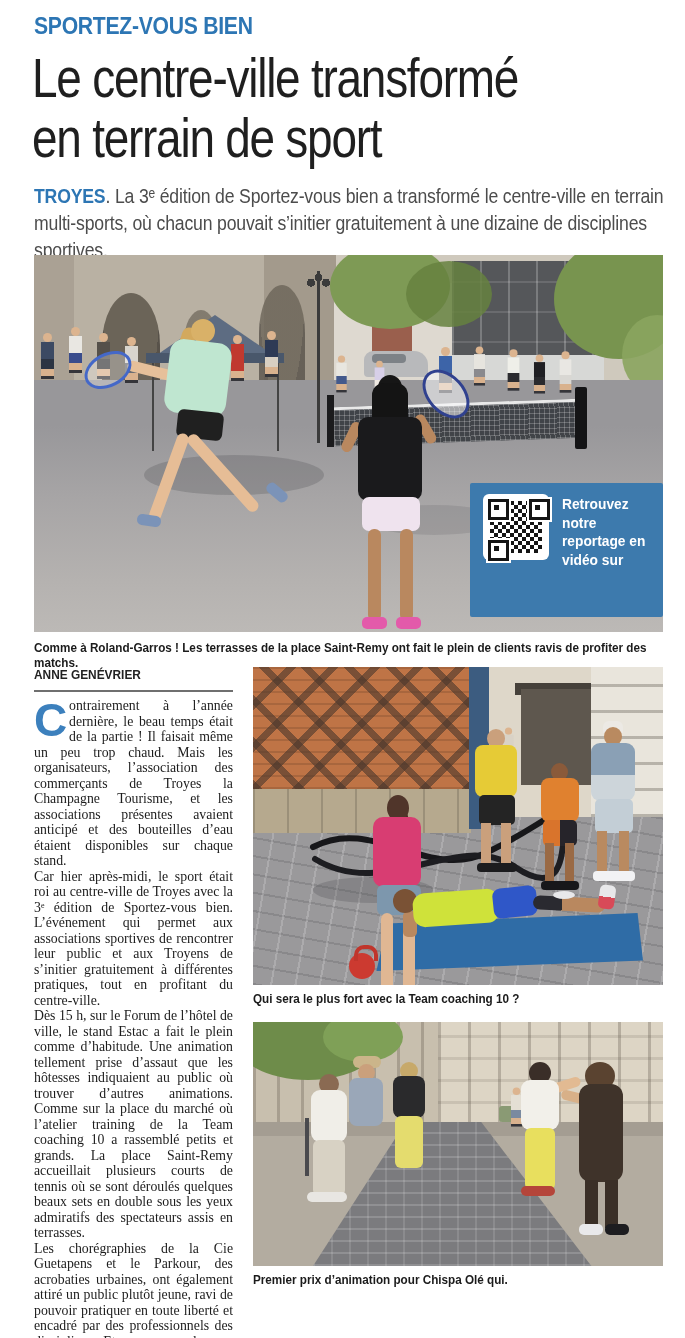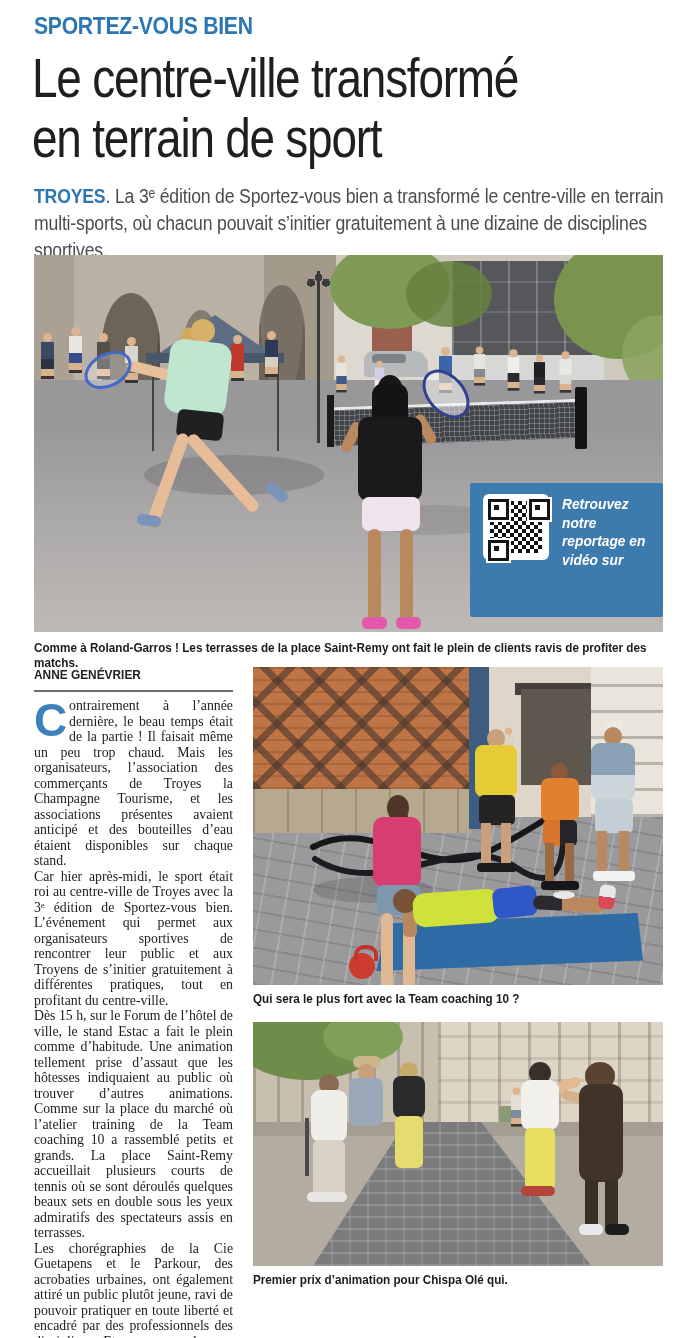--- a/index.html
+++ b/index.html
@@ -25,21 +25,21 @@
           transform:scaleX(.95);width:240px;}
   .rule{left:34px;top:690px;width:199px;height:2px;background:#6f6f6f;}
   
   .body-col{left:34px;top:698px;width:199px;font-family:"Liberation Serif", serif;
             font-size:13.8px;line-height:15.5px;color:#1c1c1c;text-align:justify;}
   .body-col p{margin:0;}
   .dropcap{float:left;font-family:"Liberation Sans", sans-serif;font-weight:bold;
            font-size:46px;line-height:40px;color:#3c80bd;width:31px;height:44px;
            margin:2px 4px 0 0;}
   
-  .photo{overflow:hidden;background:#9a999b;font-style:italic;}
+  .photo{overflow:hidden;background:#9a999b;}
   .ph-main{left:34px;top:255px;width:629px;height:377px;}
   .ph-1{left:253px;top:667px;width:410px;height:318px;}
   .ph-2{left:253px;top:1022px;width:410px;height:244px;}
   .photo .abs{position:absolute;}
   
   .sky{left:0;top:0;width:629px;height:200px;background:#cfc9bd;}
   .church{left:0;top:0;width:302px;height:196px;
           background:linear-gradient(90deg,#aaa194 0 40px,#b9b1a3 40px 230px,#a39a8c 230px);}
   .arch{background:radial-gradient(ellipse at 50% 0,#6b6458 0 70%,#58524a 70%);
         border-radius:50% 50% 0 0/40% 40% 0 0;}
@@ -326,21 +326,21 @@
   </div>
 </div>
 
 <div class="abs cx caption cap-main">Comme à Roland-Garros ! Les terrasses de la place Saint-Remy ont fait le plein de clients ravis de profiter des matchs.</div>
 
 <div class="abs cx byline">ANNE GENÉVRIER</div>
 <div class="abs rule"></div>
 
 <div class="abs body-col">
   <p><span class="dropcap">C</span><span>ontrairement à l’année dernière, le beau temps était de la partie ! Il faisait même un peu trop chaud. Mais les organisateurs, l’association des commerçants de Troyes la Champagne Tourisme, et les associations présentes avaient anticipé et des bouteilles d’eau étaient disponibles sur chaque stand.</span></p>
-  <p>Car hier après-midi, le sport était roi au centre-ville de Troyes avec la 3ᵉ édition de Sportez-vous bien. L’événement qui permet aux organisateurs sportives de rencontrer leur public et aux Troyens de s’initier gratuitement à différentes pratiques, tout en profitant du centre-ville.</p>
+  <p>Car hier après-midi, le sport était roi au centre-ville de Troyes avec la 3ᵉ édition de Sportez-vous bien. L’événement qui permet aux associations sportives de rencontrer leur public et aux Troyens de s’initier gratuitement à différentes pratiques, tout en profitant du centre-ville.</p>
   <p>Dès 15 h, sur le Forum de l’hôtel de ville, le stand Estac a fait le plein comme d’habitude. Une animation tellement prise d’assaut que les hôtesses indiquaient au public où trouver d’autres animations. Comme sur la place du marché où l’atelier training de la Team coaching 10 a rassemblé petits et grands. La place Saint-Remy accueillait plusieurs courts de tennis où se sont déroulés quelques beaux sets en double sous les yeux admiratifs des spectateurs assis en terrasses.</p>
   <p><span>Les chorégraphies de la Cie Guetapens et le Parkour, des acrobaties urbaines, ont également attiré un public plutôt jeune, ravi de pouvoir pratiquer en toute liberté et encadré par des professionnels des disciplines. Et pour reprendre son souffle, on pouvait s’essayer au golf.</span> </p>
 </div>
 
 <div class="abs photo ph-1">
   <div class="abs p1-ground"></div>
   <div class="abs p1-brick"></div>
   <div class="abs p1-stone"></div>
   <div class="abs p1-pillar"></div>
   <div class="abs p1-bldg"></div>

